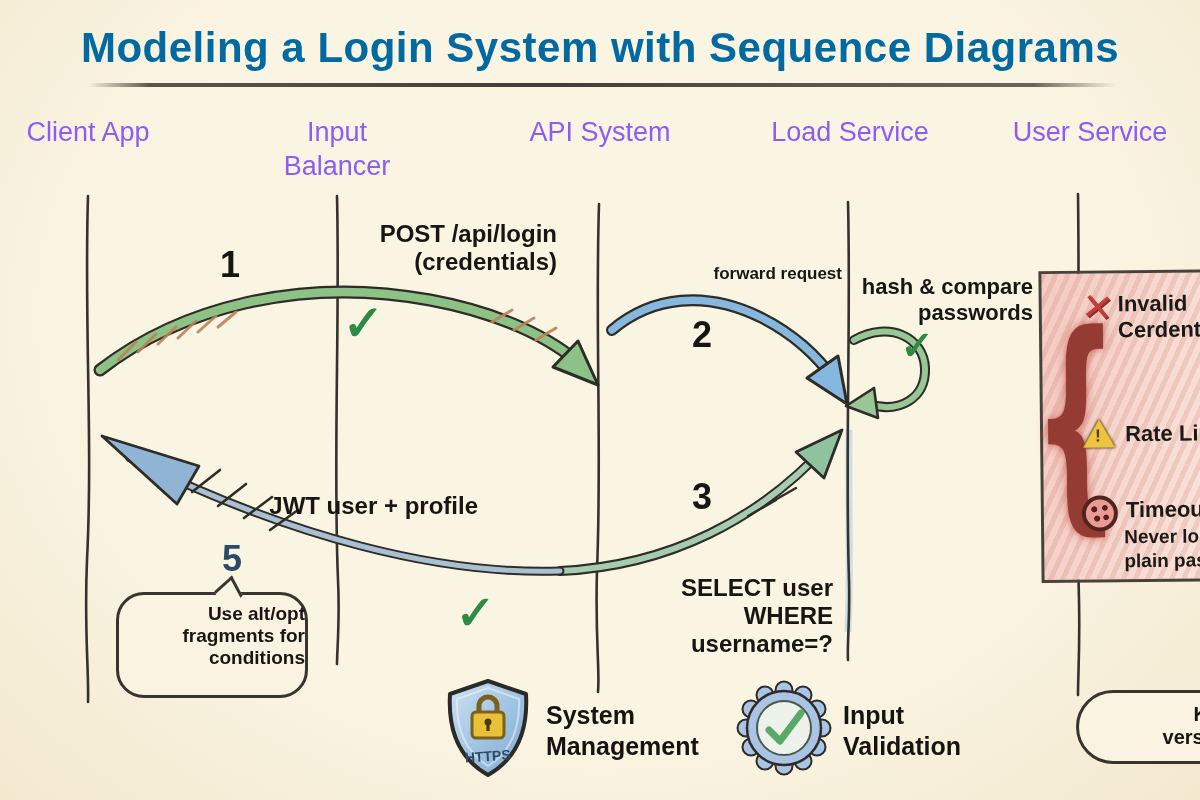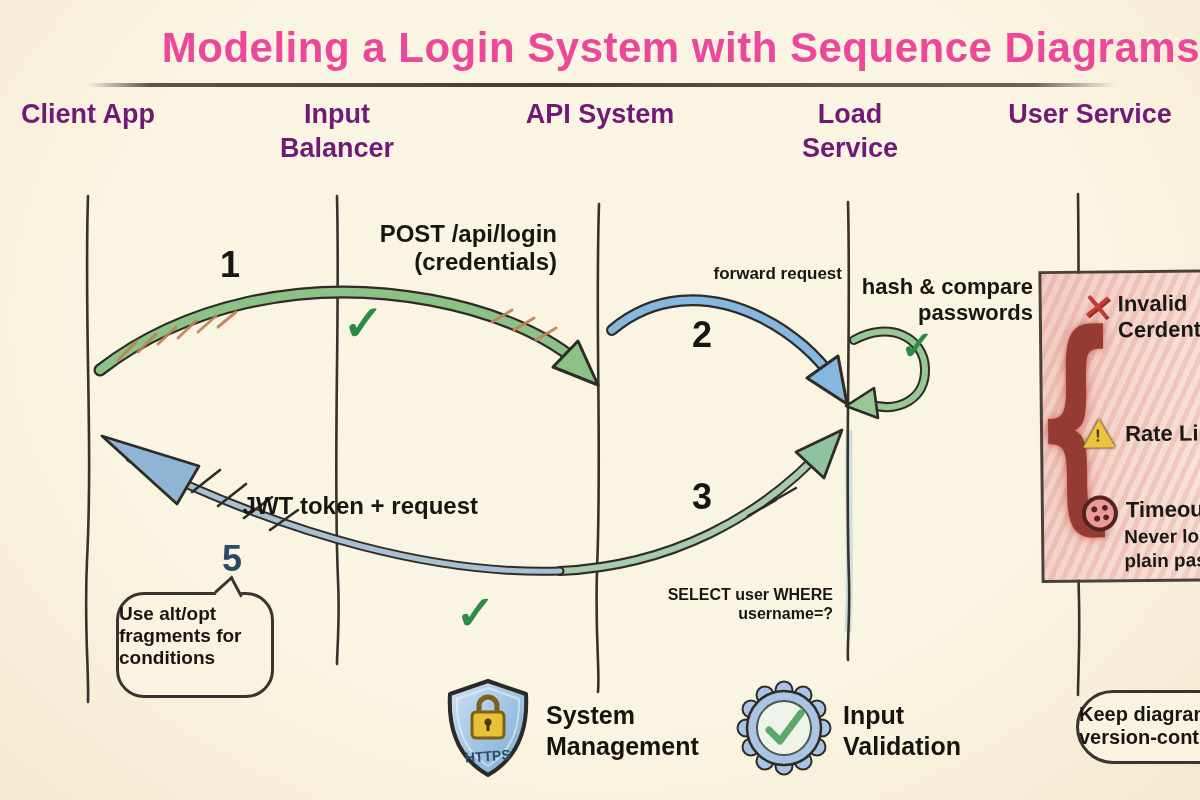--- a/index.html
+++ b/index.html
@@ -3,35 +3,35 @@
 <meta charset="utf-8">
 <style>
   html,body{margin:0;padding:0;}
   body{
     width:1200px;height:800px;overflow:hidden;position:relative;
     background:radial-gradient(ellipse at 50% 40%, #faf4e2 60%, #f3e9cf 100%);
     font-family:"Liberation Sans", sans-serif;color:#1f1d1a;
   }
   .abs{position:absolute;}
   
-  .title{left:0;top:24px;width:1200px;text-align:right;font-size:42px;font-weight:700;
-         letter-spacing:.5px;color:#ec4899;}
+  .title{left:0;top:24px;width:1200px;text-align:center;font-size:42px;font-weight:700;
+         letter-spacing:.5px;color:#0369a1;}
   .title-underline{left:88px;top:83px;width:1028px;height:4px;border-radius:3px;
     background:linear-gradient(90deg, rgba(80,74,66,0) 0%, #5b554c 6%, #423d36 45%, #5b554c 70%, #6b645a 92%, rgba(80,74,66,0) 100%);}
   
-  .actor{top:98px;text-align:center;font-size:27px;font-weight:700;line-height:1.25;color:#701a75;}
+  .actor{top:116px;text-align:center;font-size:27px;font-weight:400;line-height:1.25;color:#8b5cf6;}
   
   .msg{font-weight:700;text-align:right;color:#181613;line-height:1.16;}
   .step{font-weight:700;font-size:36px;color:#181613;}
   .step-blue{color:#2b4a68;}
   .check{font-family:"DejaVu Sans", sans-serif;font-weight:700;color:#2e8b44;
          text-shadow:1.3px 0 0 #2e8b44, 0 1px 0 #2e8b44;}
   
   .bubble{background:#faf3e1;border:3px solid #38342e;border-radius:28px;
-          font-weight:700;text-align:left;color:#181613;}
+          font-weight:700;text-align:right;color:#181613;padding-left:34px;}
   .bubble-tail{position:absolute;width:20px;height:20px;background:#faf3e1;
           border-left:3px solid #38342e;border-top:3px solid #38342e;
           transform:rotate(62deg) skewX(14deg);}
   
   .panel{left:1040px;top:270px;width:210px;height:306px;border:3px solid #49423a;
     transform:rotate(-.6deg);
     background-image:
       repeating-linear-gradient(115deg, rgba(209,120,108,.22) 0 5px, rgba(0,0,0,0) 5px 11px),
       linear-gradient(100deg,#f3cbc2,#f8e2d9 75%);}
   .brace{position:absolute;left:-10px;top:30px;font-family:"DejaVu Sans",sans-serif;
@@ -133,22 +133,22 @@
 <div class="abs actor" style="left:1000px;width:180px">User Service</div>
 
 <span class="abs step" style="left:220px;top:244px">1</span>
 <span class="abs step" style="left:692px;top:314px">2</span>
 <span class="abs step" style="left:692px;top:476px">3</span>
 <span class="abs step step-blue" style="left:222px;top:538px">5</span>
 
 <div class="abs msg" style="left:322px;top:220px;width:235px;font-size:24px">POST /api/login (credentials)</div>
 <div class="abs msg" style="left:612px;top:264px;width:230px;font-size:17px">forward request</div>
 <div class="abs msg" style="left:848px;top:274px;width:185px;font-size:22px">hash &amp; compare passwords</div>
-<div class="abs msg" style="left:228px;top:492px;width:250px;font-size:24px;white-space:nowrap">JWT token + request</div>
-<div class="abs msg" style="left:598px;top:586px;width:235px;font-size:16px">SELECT user WHERE username=?</div>
+<div class="abs msg" style="left:228px;top:492px;width:250px;font-size:24px;white-space:nowrap">JWT user + profile</div>
+<div class="abs msg" style="left:598px;top:574px;width:235px;font-size:24px">SELECT user WHERE username=?</div>
 
 <span class="abs check" style="left:342px;top:294px;font-size:50px">✓</span>
 <span class="abs check" style="left:900px;top:322px;font-size:40px">✓</span>
 <span class="abs check" style="left:455px;top:584px;font-size:48px">✓</span>
 
 <div class="abs bubble" style="left:116px;top:592px;width:152px;height:92px;font-size:19px;padding-top:8px">
   <div class="bubble-tail" style="top:-13px;left:98px"></div>
   <span>Use alt/opt fragments for conditions</span>
 </div>
 

